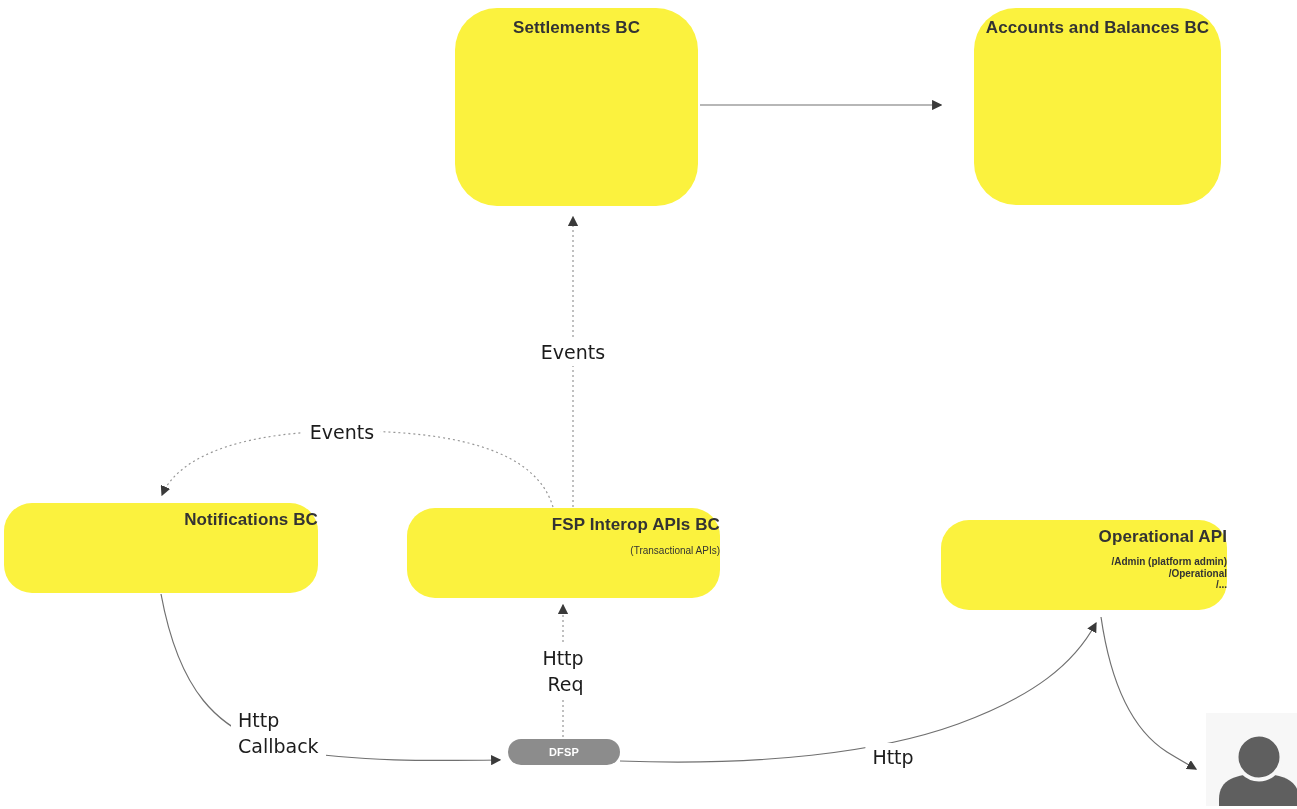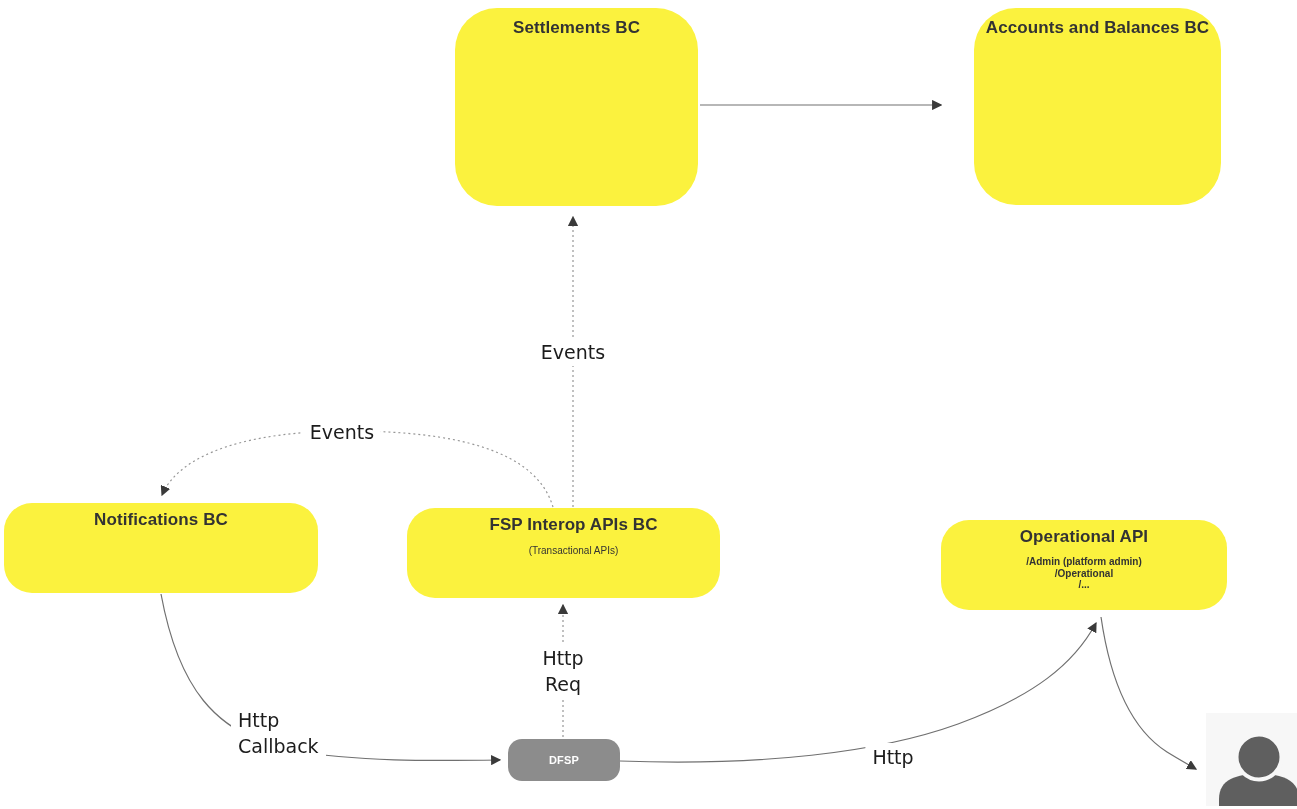--- a/index.html
+++ b/index.html
@@ -7,34 +7,34 @@
     position:relative;width:1297px;height:809px;background:#fff;
     overflow:hidden;font-family:"Liberation Sans",sans-serif;
   }
   svg.edges{position:absolute;left:0;top:0;}
   .node{
     position:absolute;box-sizing:border-box;text-align:center;
     background:var(--node-yellow);color:var(--node-text);
   }
   .node .title{font-weight:bold;font-size:17px;letter-spacing:.1px;}
   .node-big{border-radius:42px;padding-top:10px;}
-  .node-wide{border-radius:28px;padding-top:7px;}
+  .node-wide{border-radius:28px;padding-top:7px;text-align:right;}
   .node .subtitle{font-size:10px;margin-top:10px;}
   .node .api-lines{font-size:10px;font-weight:bold;line-height:11.5px;margin-top:9px;}
   .node-dfsp{
     position:absolute;background:var(--dfsp-gray);color:#fff;border-radius:10px;
     display:flex;align-items:center;justify-content:center;
     font-weight:bold;font-size:11px;letter-spacing:.2px;
   }
   .edge-label{
     position:absolute;background:#fff;color:var(--label-text);
     font-family:"DejaVu Sans","Liberation Sans",sans-serif;
     font-size:19px;line-height:26px;padding:1px 7px;white-space:nowrap;
   }
-  .center{transform:translate(-50%,-50%);text-align:center;}
+  .center{transform:translate(-50%,-50%);text-align:right;}
   .person-box{
     position:absolute;left:1206px;top:713px;width:91px;height:93px;
     background:var(--person-bg);overflow:hidden;
   }
 </style>
 </head>
 <body>
 
 <div class="canvas">
 
@@ -72,21 +72,21 @@
 
   <div class="node node-wide" style="left:941px;top:520px;width:286px;height:90px;">
     <div class="title">Operational API</div>
     <div class="api-lines">
       <div>/Admin (platform admin)</div>
       <div>/Operational</div>
       <div>/...</div>
     </div>
   </div>
 
-  <div class="node-dfsp" style="left:508px;top:739px;width:112px;height:42px;border-radius:14px;">
+  <div class="node-dfsp" style="left:508px;top:739px;width:112px;height:26px;border-radius:14px;">
     <span>DFSP</span>
   </div>
 
   <div class="person-box">
     <svg width="91" height="93" viewBox="0 0 91 93">
       <path d="M13 93 L13 86 C13 66 31 61 53 61 C75 61 93 66 93 86 L93 93 Z" fill="#5F5F5F"></path>
       <circle cx="53" cy="44" r="22.5" stroke="var(--person-bg)" stroke-width="4" fill="#5F5F5F"></circle>
     </svg>
   </div>
 

